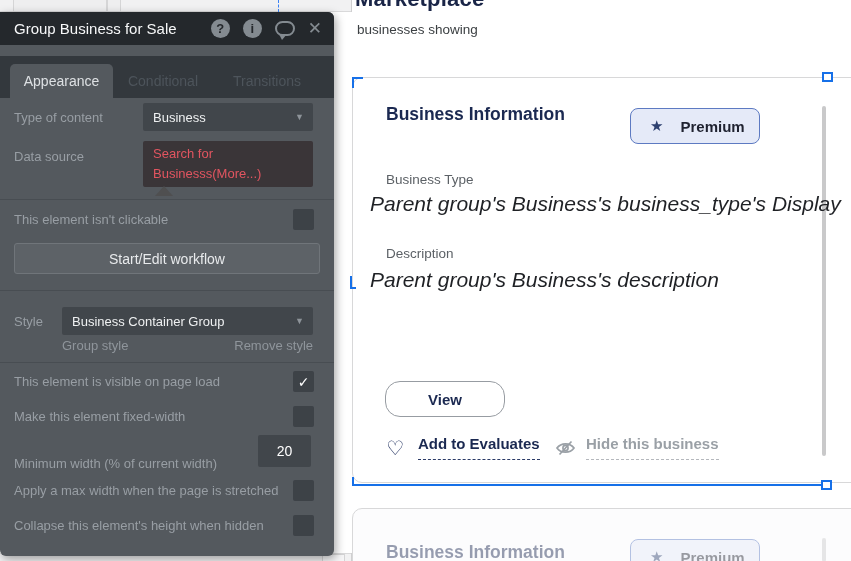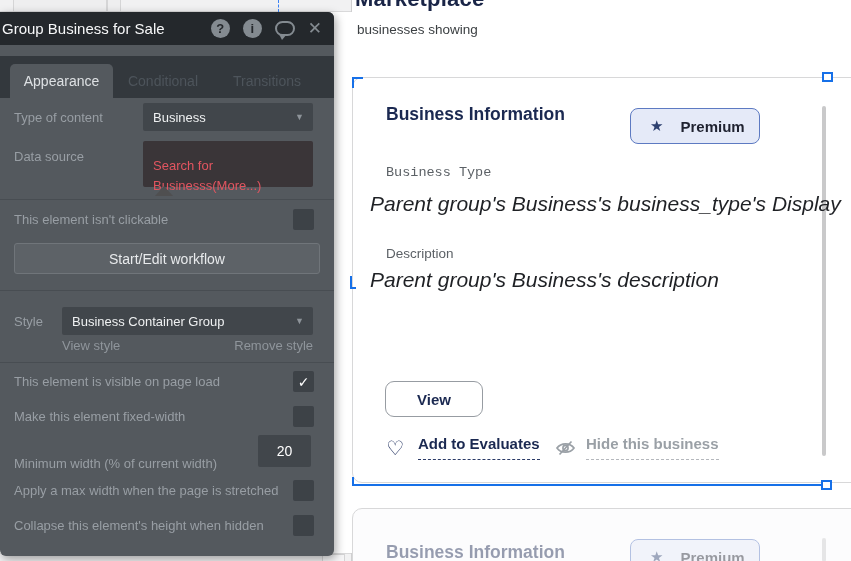--- a/index.html
+++ b/index.html
@@ -14,21 +14,21 @@
   .guide-line { left:278px; top:0; width:0; height:12px; border-left:1px dashed #3b82f6; }
   .bottom-strip { left:0; top:553px; width:352px; height:8px; background:#f1f1f2; border-top:1px solid #d9d9da; }
   .bottom-box { position:absolute; left:322px; top:0; width:23px; height:8px; background:#f6f6f7; border:1px solid #d5d5d6; }
   .page-edge-b { left:351px; top:553px; width:1px; height:8px; background:#cfcfd0; }
 
   
   .panel { left:0; top:12px; width:334px; height:544px; background:#54595e;
            border-radius:0 6px 6px 6px; box-shadow:2px 3px 10px rgba(0,0,0,.35); z-index:20; }
   .panel-header { position:absolute; left:0; top:0; width:100%; height:33px; background:#24282c;
                   border-radius:0 6px 0 0; display:flex; align-items:center; }
-  .panel-title { color:#f7f8f9; font-size:15px; padding-left:2px; }
+  .panel-title { color:#f7f8f9; font-size:15px; padding-left:14px; }
   .header-icons { position:absolute; right:12px; top:0; height:33px; display:flex; align-items:center; gap:13px; }
   .circle-icon { width:19px; height:19px; border-radius:50%; background:#848b91; color:#24282c;
                  font-size:13px; font-weight:bold; display:flex; align-items:center; justify-content:center; cursor:pointer; }
   .bubble-icon { width:20px; height:15px; border:2px solid #848b91; border-radius:8px; position:relative; cursor:pointer; }
   .bubble-icon::after { content:""; position:absolute; left:2px; bottom:-6px; width:0; height:0;
                         border-left:3px solid transparent; border-right:5px solid transparent; border-top:6px solid #848b91; }
   .close-x { color:#848b91; font-size:17px; font-weight:bold; cursor:pointer; line-height:1; }
 
   .tabstrip { position:absolute; left:0; top:44px; width:100%; height:42px; background:#33383d; }
   .tab { position:absolute; bottom:0; height:34px; display:flex; align-items:center; justify-content:center;
@@ -37,21 +37,21 @@
   .tab.inactive { color:#4d545b; }
 
   .plabel { color:#989ea4; font-size:13px; }
   .divider { position:absolute; left:0; width:100%; height:1px; background:#484d52; }
 
   .dropdown { position:absolute; background:#41464b; border-radius:2px; display:flex; align-items:center;
               color:#eef0f1; font-size:13px; padding:0 10px; cursor:pointer; }
   .chev { position:absolute; right:9px; color:#8d9399; font-size:9px; }
 
   .datasource { position:absolute; left:143px; top:129px; width:170px; height:46px; background:#3a3538;
-                border-radius:2px; color:#e25560; font-size:13px; line-height:1.55; padding:15px 10px; cursor:pointer; }
+                border-radius:2px; color:#e25560; font-size:13px; line-height:1.55; padding:3px 10px; cursor:pointer; }
 
   .tooltip { position:absolute; left:152px; top:184px; width:190px; height:23px; background:#4f4f50;
              border-radius:3px; color:#f2f2f3; font-size:12.5px; display:flex; align-items:center;
              justify-content:center; z-index:60; box-shadow:0 1px 4px rgba(0,0,0,.3); }
   .tooltip-arrow { position:absolute; left:155px; top:174px; width:0; height:0; z-index:60;
                    border-left:9px solid transparent; border-right:9px solid transparent; border-bottom:10px solid #4f4f50; }
 
   .workflow-btn { position:absolute; left:14px; top:231px; width:306px; height:31px; background:#5d6267;
                   border:1px solid #70757a; border-radius:3px; color:#e8eaec; font-size:14px;
                   display:flex; align-items:center; justify-content:center; cursor:pointer; }
@@ -78,22 +78,22 @@
   .card-heading { position:absolute; left:33px; font-size:17.5px; font-weight:bold; color:#1b2951; }
   .badge { position:absolute; left:277px; top:30px; width:130px; height:36px; background:#e5eaf8;
            border:1px solid #5d7ac2; border-radius:8px; display:flex; align-items:center; cursor:pointer; }
   .badge-star { margin-left:19px; color:#2e4170; font-size:15px; font-family:"DejaVu Sans",sans-serif; }
   .badge-label { margin-left:17px; color:#1f2230; font-size:15px; font-weight:600; }
   .scrollbar { position:absolute; width:4px; background:#c9c9ca; border-radius:2px; cursor:pointer; }
 
   .field-label { position:absolute; left:33px; font-size:13.5px; color:#5c6166; }
   .field-value { position:absolute; left:17px; font-size:21px; color:#1f2125;font-style:italic; }
 
-  .view-btn { position:absolute; left:32px; top:303px; width:98px; height:36px; background:#ffffff;
-              border:1px solid #979ca2; border-radius:9px; color:#1b2951; font-size:15px; font-weight:bold;
+  .view-btn { position:absolute; left:32px; top:303px; width:120px; height:36px; background:#ffffff;
+              border:1px solid #979ca2; border-radius:15px; color:#1b2951; font-size:15px; font-weight:bold;
               display:flex; align-items:center; justify-content:center; cursor:pointer; }
 
   .fav-group { position:absolute; top:357px; display:flex; align-items:center; cursor:pointer; }
   .heart-glyph { font-family:"DejaVu Sans",sans-serif; font-size:20px; color:#2b3a67; line-height:1; }
   .fav-label { margin-left:14px; font-size:15px; font-weight:bold; color:#1b2951;
                border-bottom:1.5px dashed #2b3a67; padding-bottom:7px; }
   .hide-label { margin-left:10px; font-size:15px; font-weight:bold; color:#9aa0a6;
                 border-bottom:1.5px dashed #b5b8bd; padding-bottom:7px; }
 
   
@@ -118,21 +118,21 @@
 <div class="abs page-sub">businesses showing</div>
 
 <div class="card card1">
   <div class="card-heading" style="top:26px;">Business Information</div>
   <div class="badge">
     <span class="badge-star">★</span>
     <span class="badge-label">Premium</span>
   </div>
   <div class="scrollbar" style="left:469px;top:28px;height:350px;"></div>
 
-  <div class="field-label" style="top:87px;font-family:Liberation Mono, monospace;">Business Type</div>
+  <div class="field-label" style="top:94px;">Business Type</div>
   <div class="field-value" style="top:114px;">Parent group's Business's business_type's Display</div>
   <div class="field-label" style="top:168px;">Description</div>
   <div class="field-value" style="top:190px;">Parent group's Business's description</div>
 
   <div class="view-btn">View</div>
 
   <div class="fav-group" style="left:33px;">
     <span class="heart-glyph">♡</span>
     <span class="fav-label">Add to Evaluates</span>
   </div>
@@ -205,21 +205,21 @@
   <div class="workflow-btn">Start/Edit workflow</div>
 
   <div class="divider" style="top:278px;"></div>
 
   <div class="plabel abs" style="left:14px;top:302px;">Style</div>
   <div class="dropdown" style="left:62px;top:295px;width:251px;height:28px;">
     <span>Business Container Group</span>
     <span class="chev">▼</span>
   </div>
   <div class="style-links">
-    <span class="style-link">View style</span>
+    <span class="style-link">Group style</span>
     <span class="style-link">Remove style</span>
   </div>
 
   <div class="divider" style="top:350px;"></div>
 
   <div class="prow" style="top:394px;">
     <span class="plabel">Make this element fixed-width</span>
     <span class="checkbox"></span>
   </div>
 

